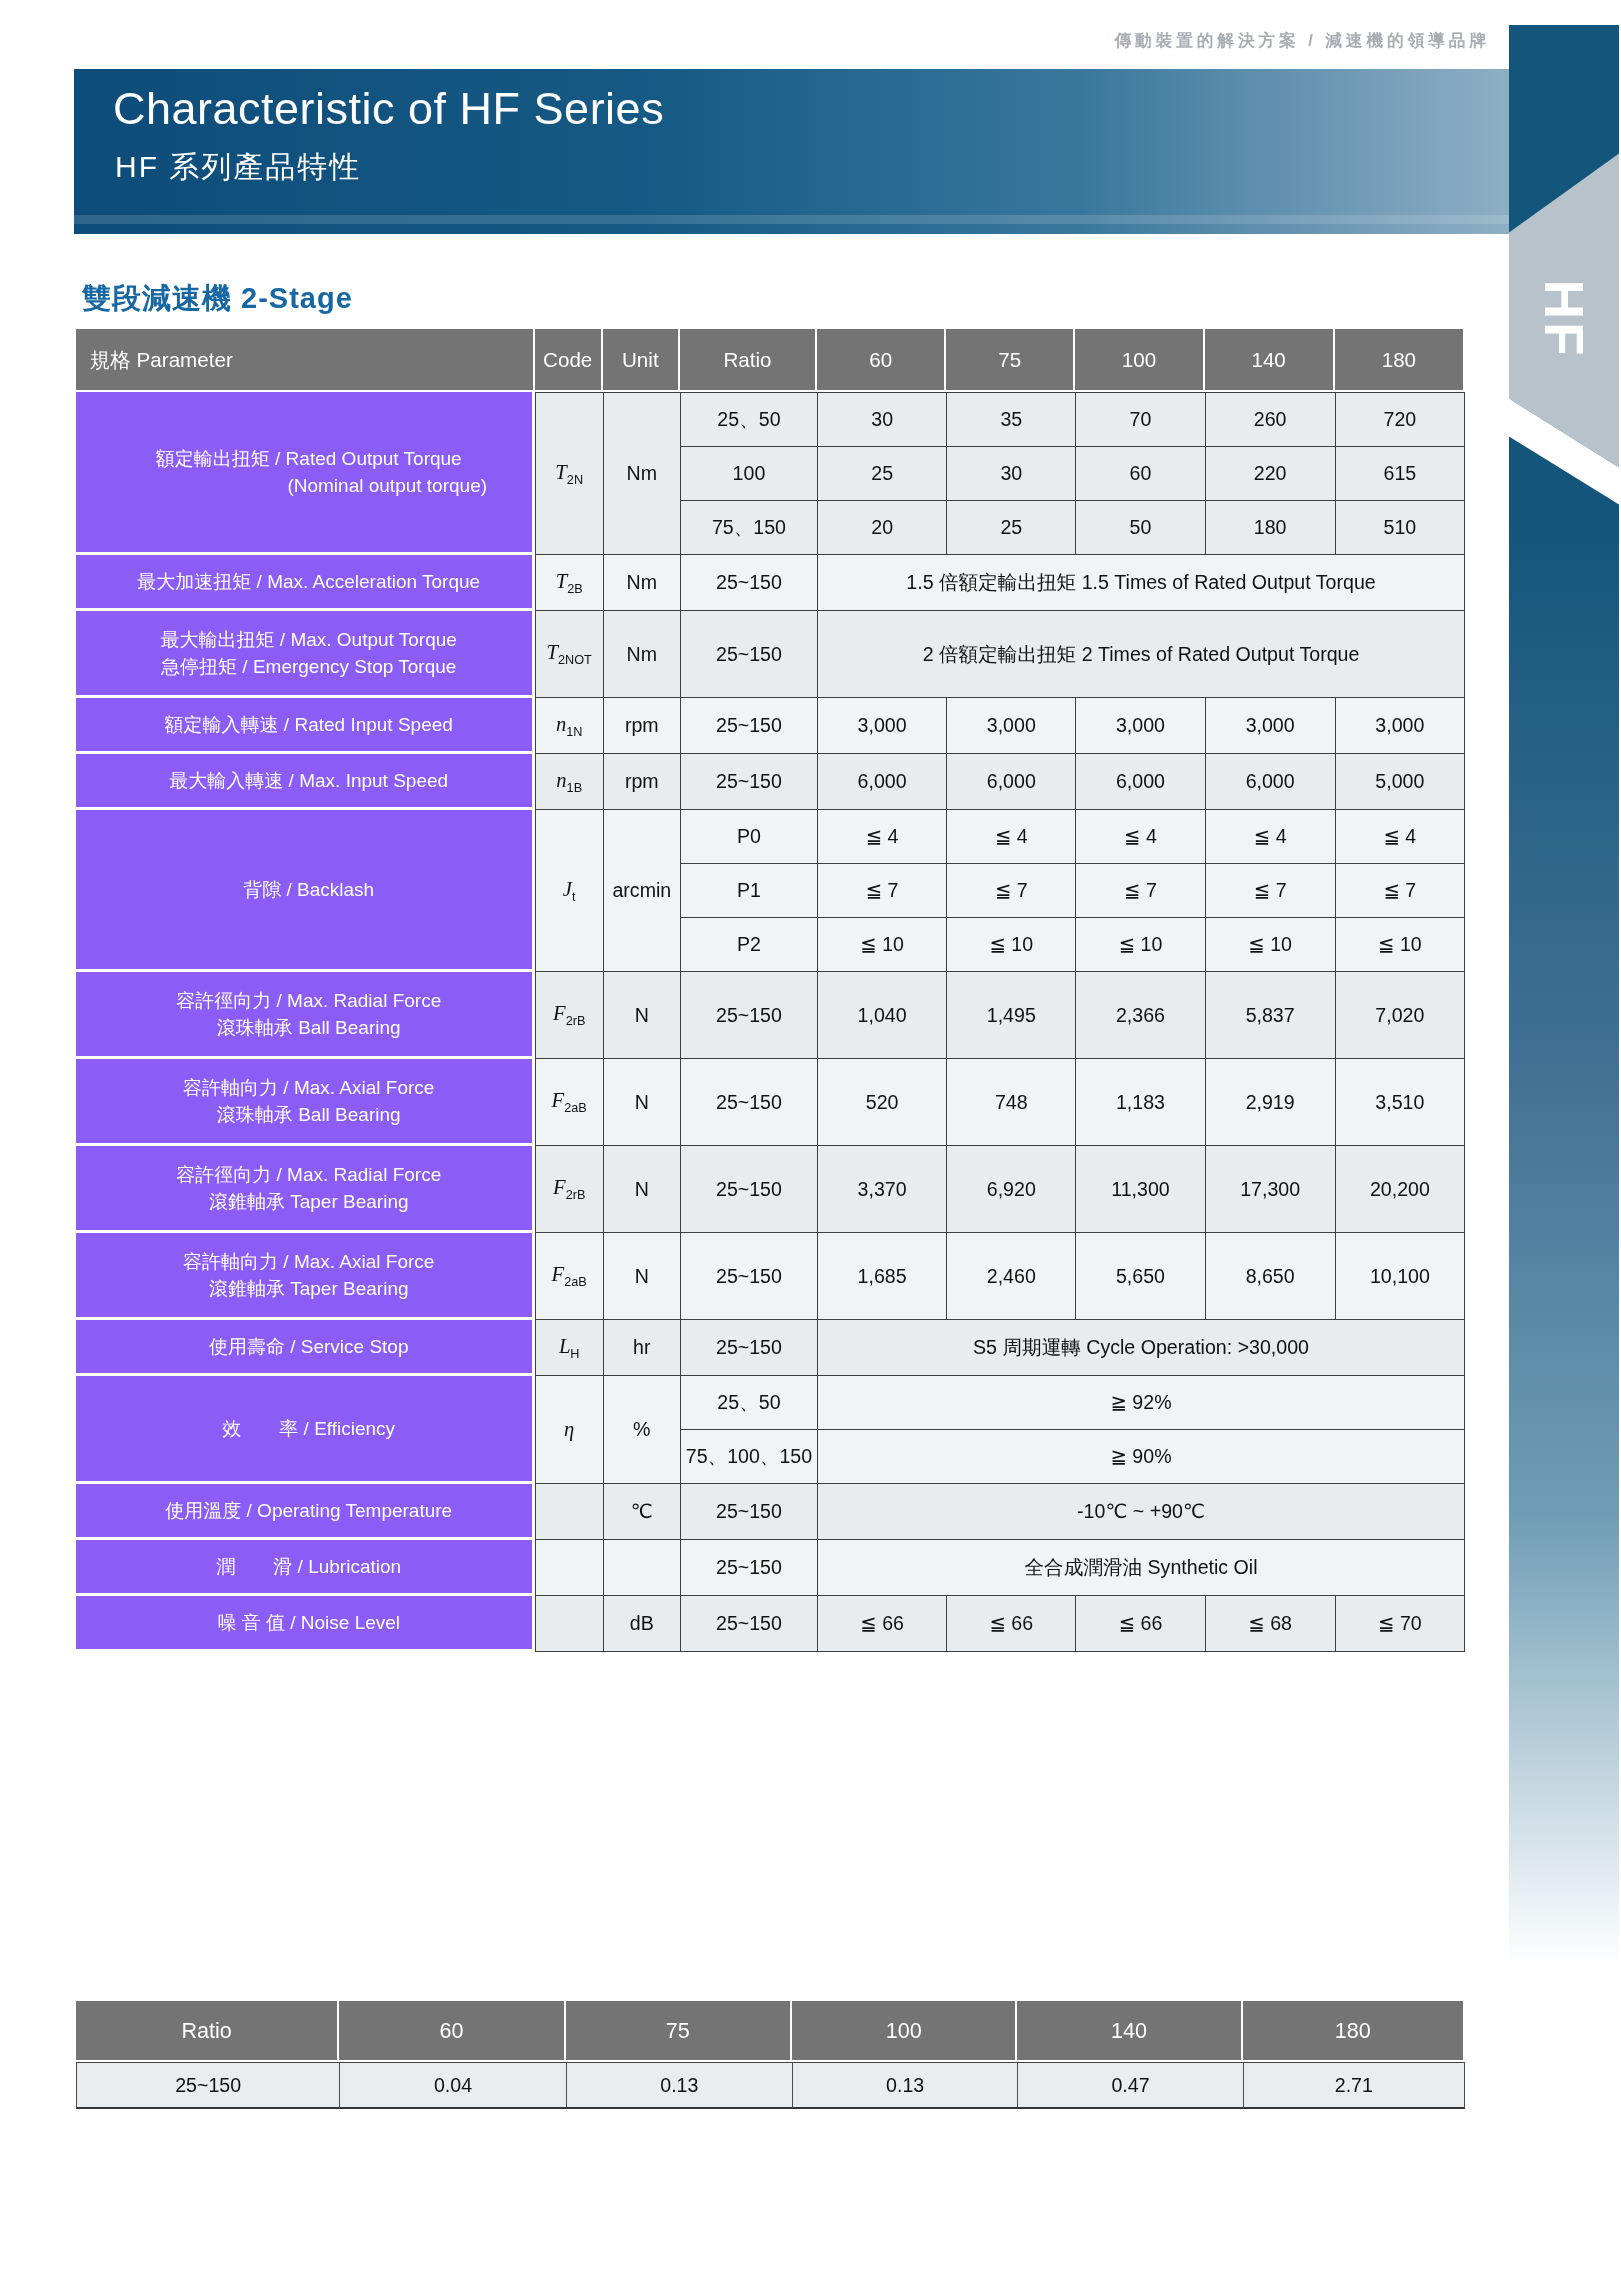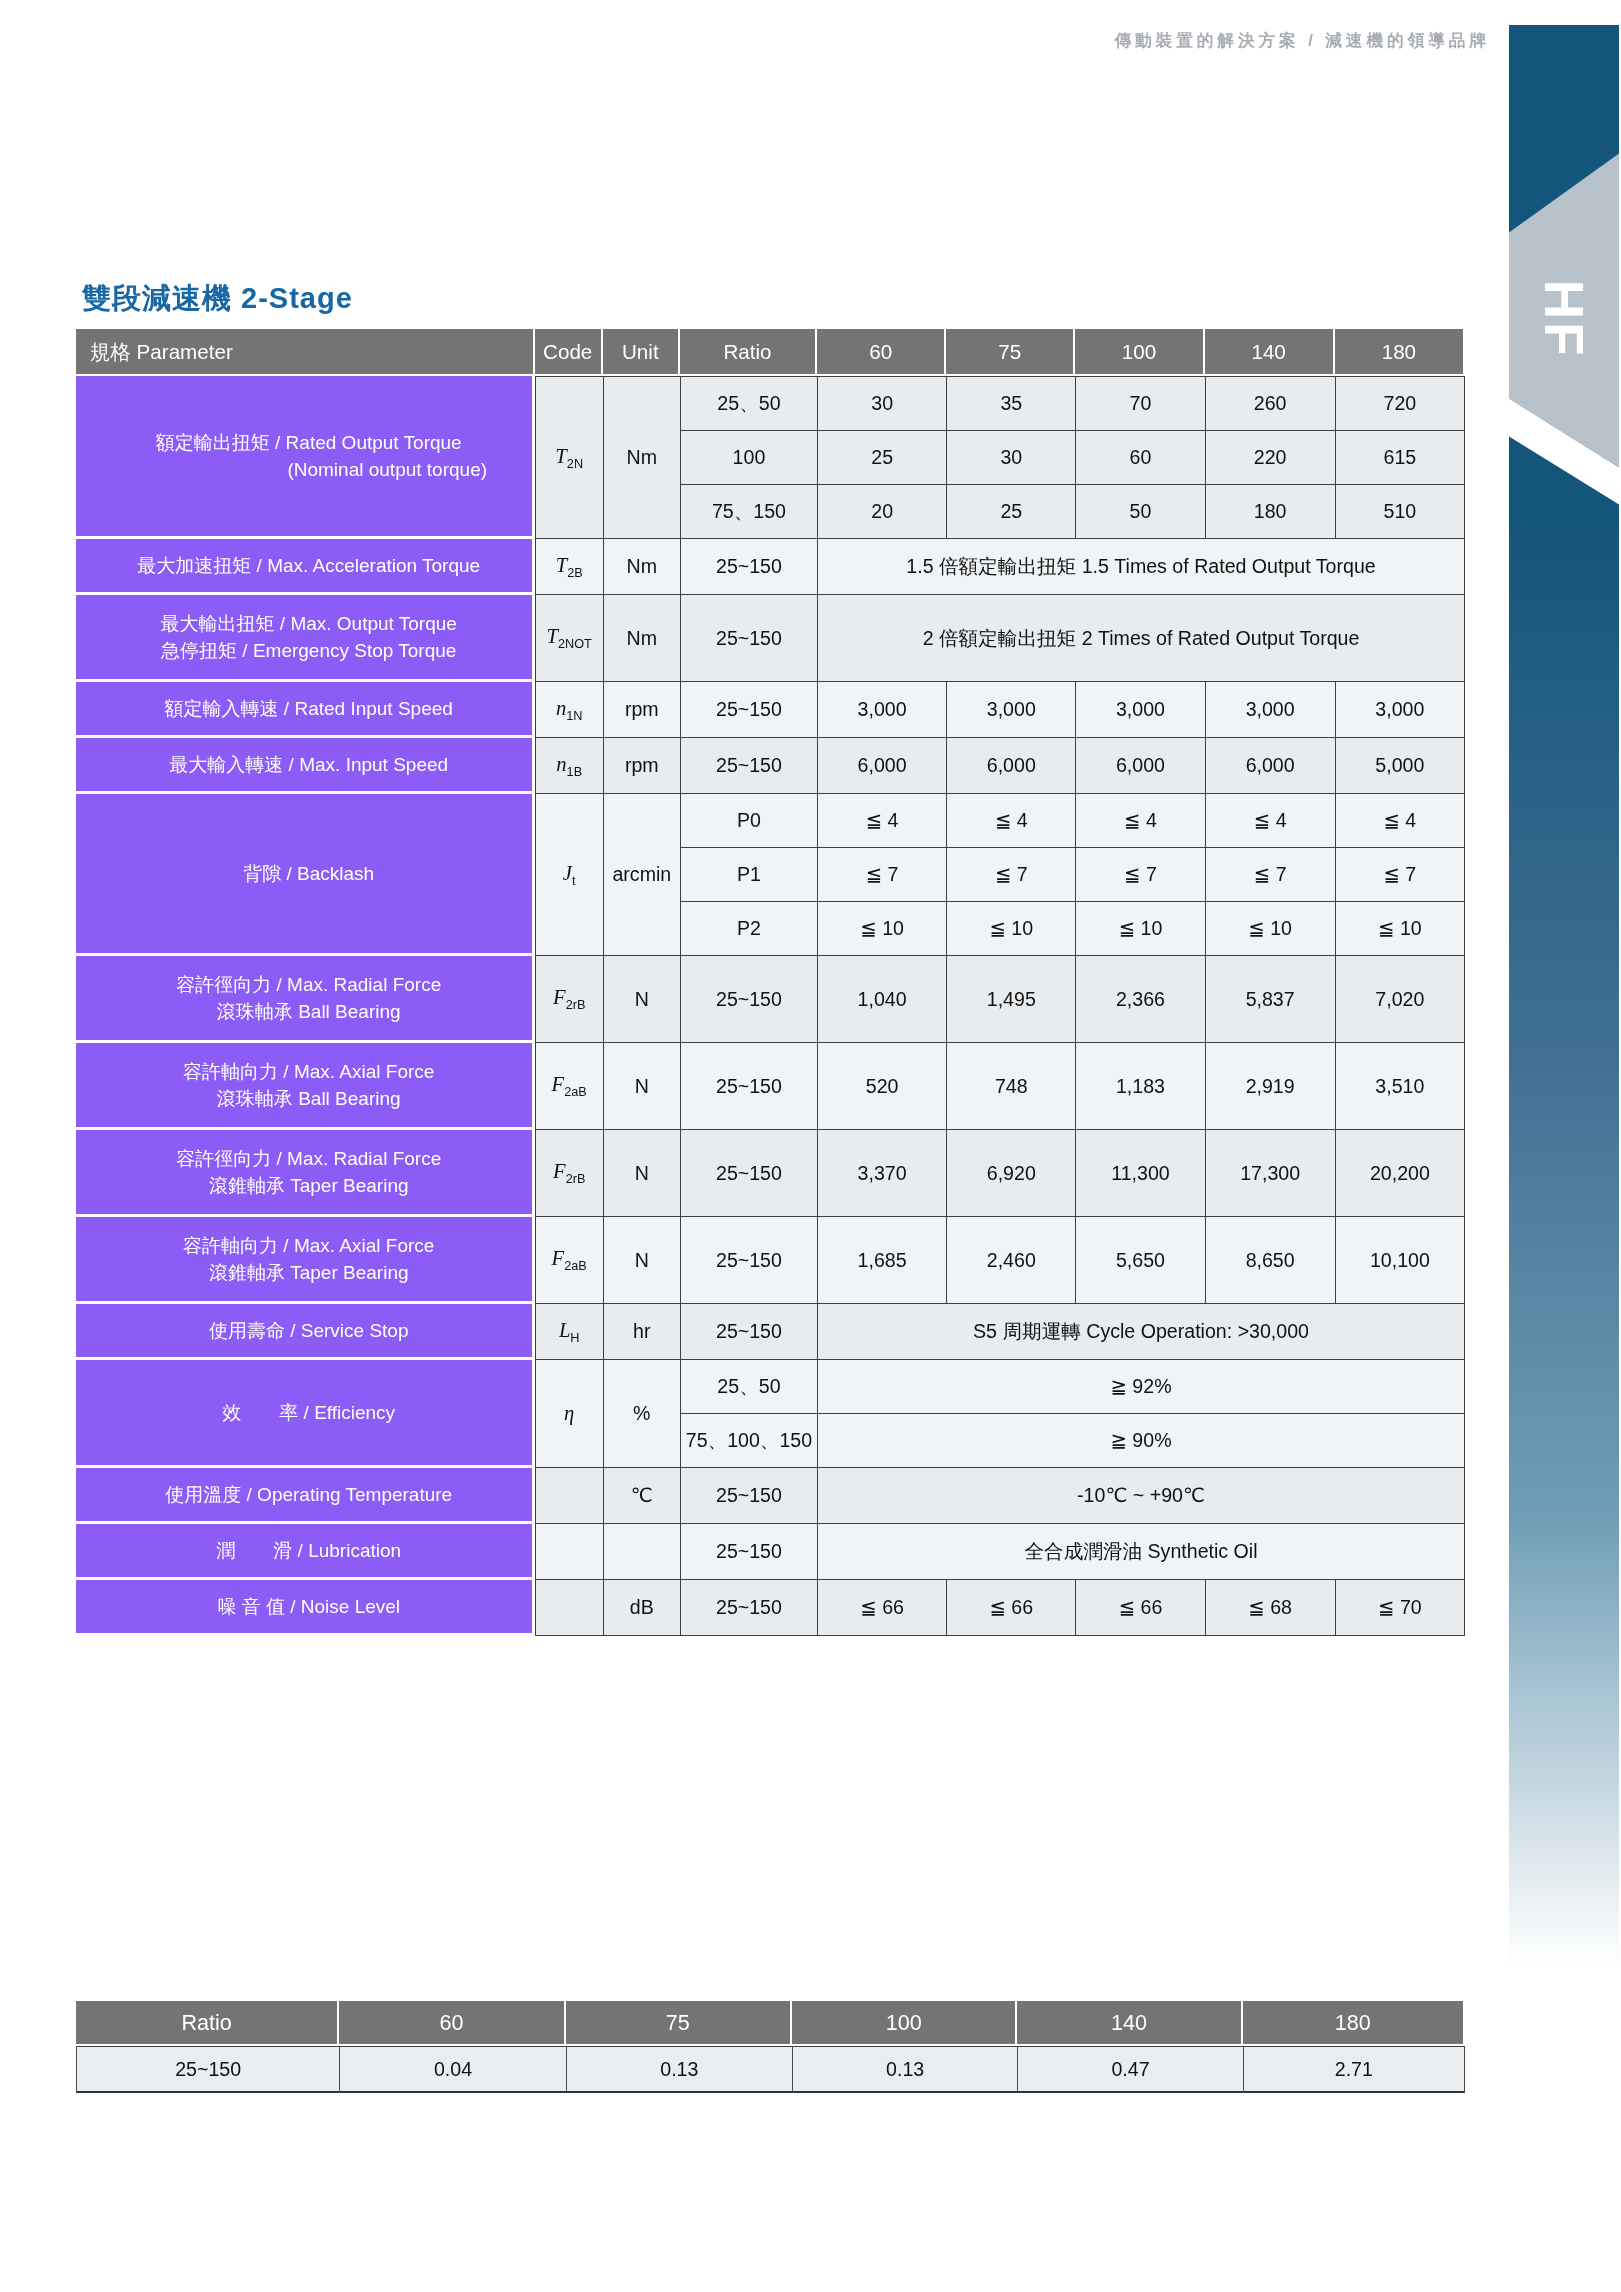--- a/index.html
+++ b/index.html
@@ -28,21 +28,21 @@
     color:#fff;font-size:55px;font-weight:700;letter-spacing:2.9px;transform:rotate(90deg);}
 
   
   .section-title{position:absolute;left:82px;top:279px;font-size:29px;font-weight:700;color:#1767a3;letter-spacing:1px;}
   .mass-title{position:absolute;left:82px;top:1960px;font-size:24.5px;font-weight:500;color:#161616;}
   .mass-title sup{font-size:14.7px;}
 
   
   .main-table-wrap{position:absolute;left:76px;top:329px;width:1389px;}
   table{border-collapse:separate;border-spacing:0;table-layout:fixed;width:1389px;}
-  th{background:#747474;color:#fff;font-size:20.6px;font-weight:400;height:45px;padding:0;text-align:center;
+  th{background:#747474;color:#fff;font-size:20.6px;font-weight:400;height:45px;padding:8px;text-align:center;
      border-right:2px solid #fff;border-bottom:2.9px solid #fff;margin-left:47px;}
   th.h-param{text-align:left;padding-left:13.7px;}
   td{padding:0;font-size:19.6px;color:#111;text-align:center;vertical-align:middle;height:53px;overflow:hidden;}
   tr.tall td{height:84px;}
   td.c-param{background:#8b5cf6;color:#fff;text-align:center;padding-left:9.8px;font-size:19px;line-height:27.4px;
      border-right:3.9px solid #fff;border-bottom:3.9px solid #fff;margin-top:12px;}
   td.c-param .indent{padding-left:157px;}
   td.c-code,td.c-unit,td.c-ratio,td.c-data,td.c-span{border-left:1px solid #3f3f3f;border-bottom:1px solid #3f3f3f;}
   tbody tr:first-child td:not(.c-param){border-top:1px solid #3f3f3f;}
   td:last-child{border-right:1px solid #3f3f3f;}
@@ -64,20 +64,24 @@
   .footer .brand{color:#d61f26;font-size:30px;font-weight:700;letter-spacing:2px;margin-left:9.8px;}
   .footer .pagenum{color:#b9b9b9;font-size:28px;font-weight:400;margin-left:11.8px;}
 </style>
 </head>
 <body>
 
 <div class="page">
 
   <div class="brand-line">傳動裝置的解決方案 / 減速機的領導品牌</div>
 
+  <div class="band">
+    <div class="title">Characteristic of HF Series</div>
+    <div class="subtitle">HF 系列產品特性</div>
+  </div>
 
   <div class="strip">
     <div class="grad"></div>
     <div class="gray"></div>
     <div class="white-cut"></div>
     <div class="hf">HF</div>
   </div>
 
   <div class="section-title">雙段減速機 2-Stage</div>
 

